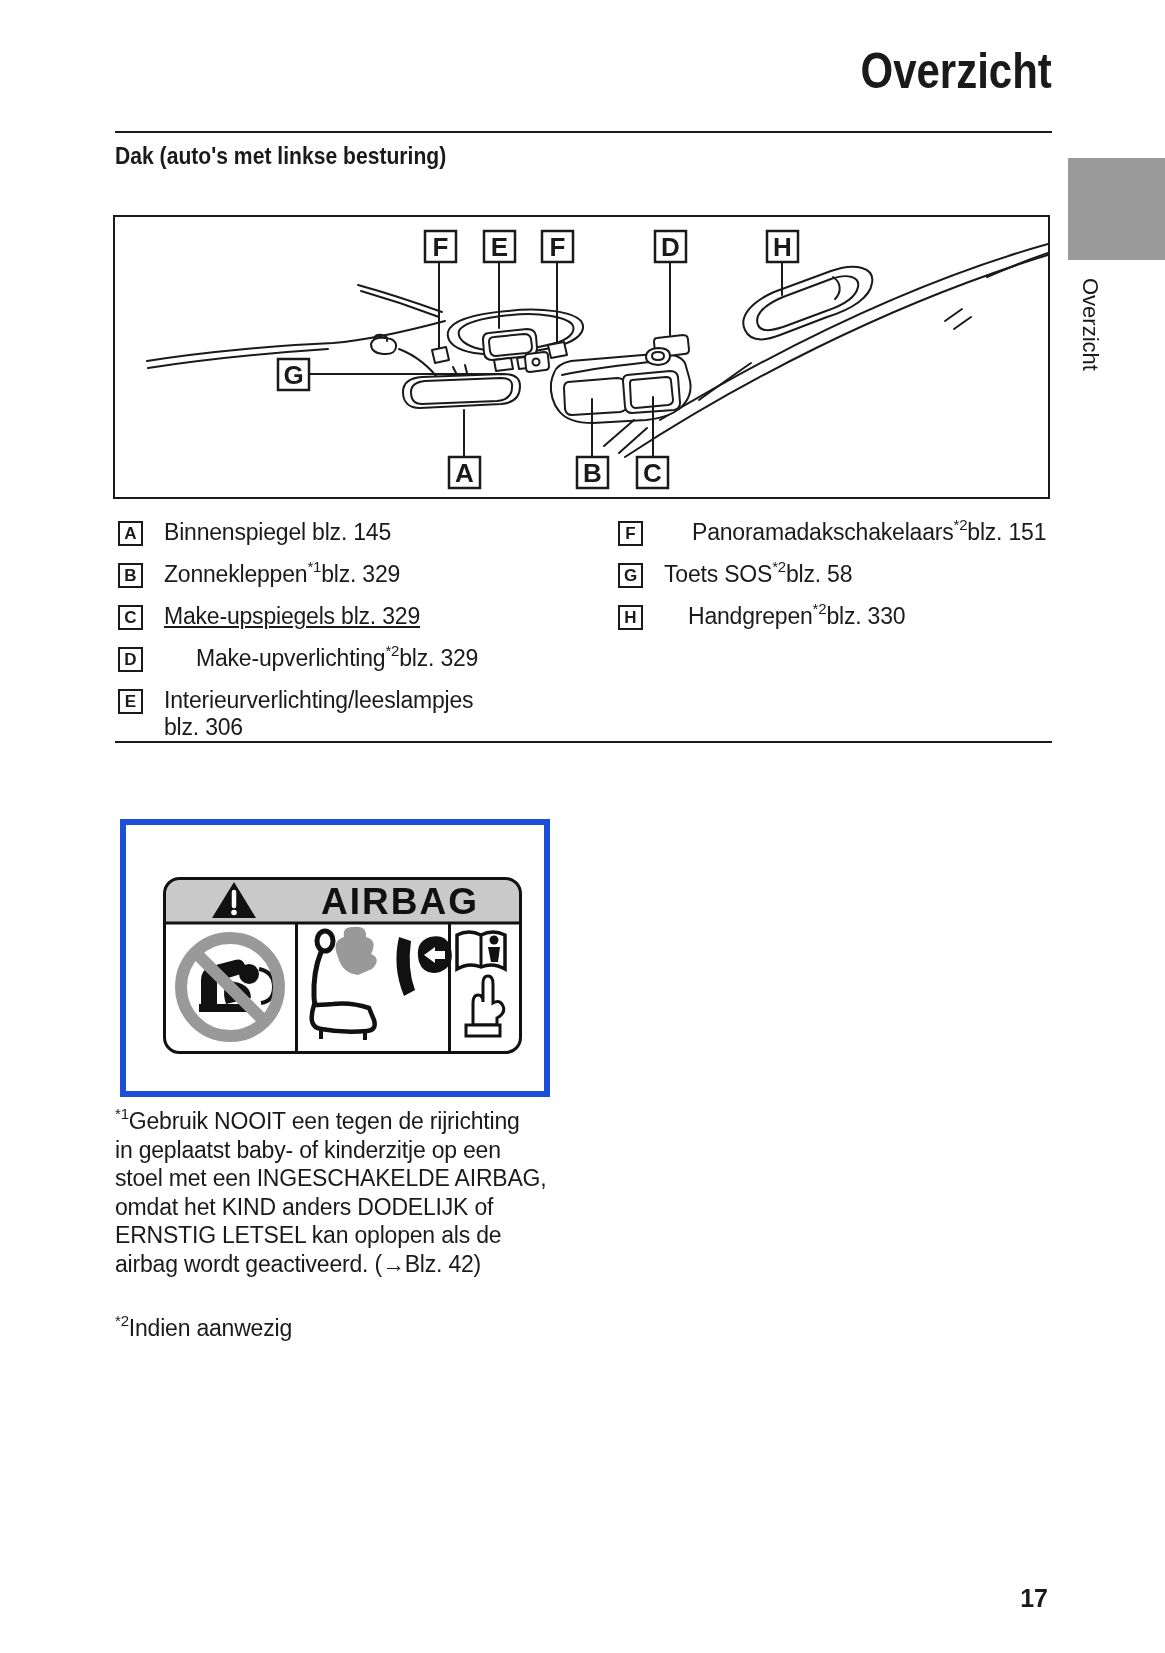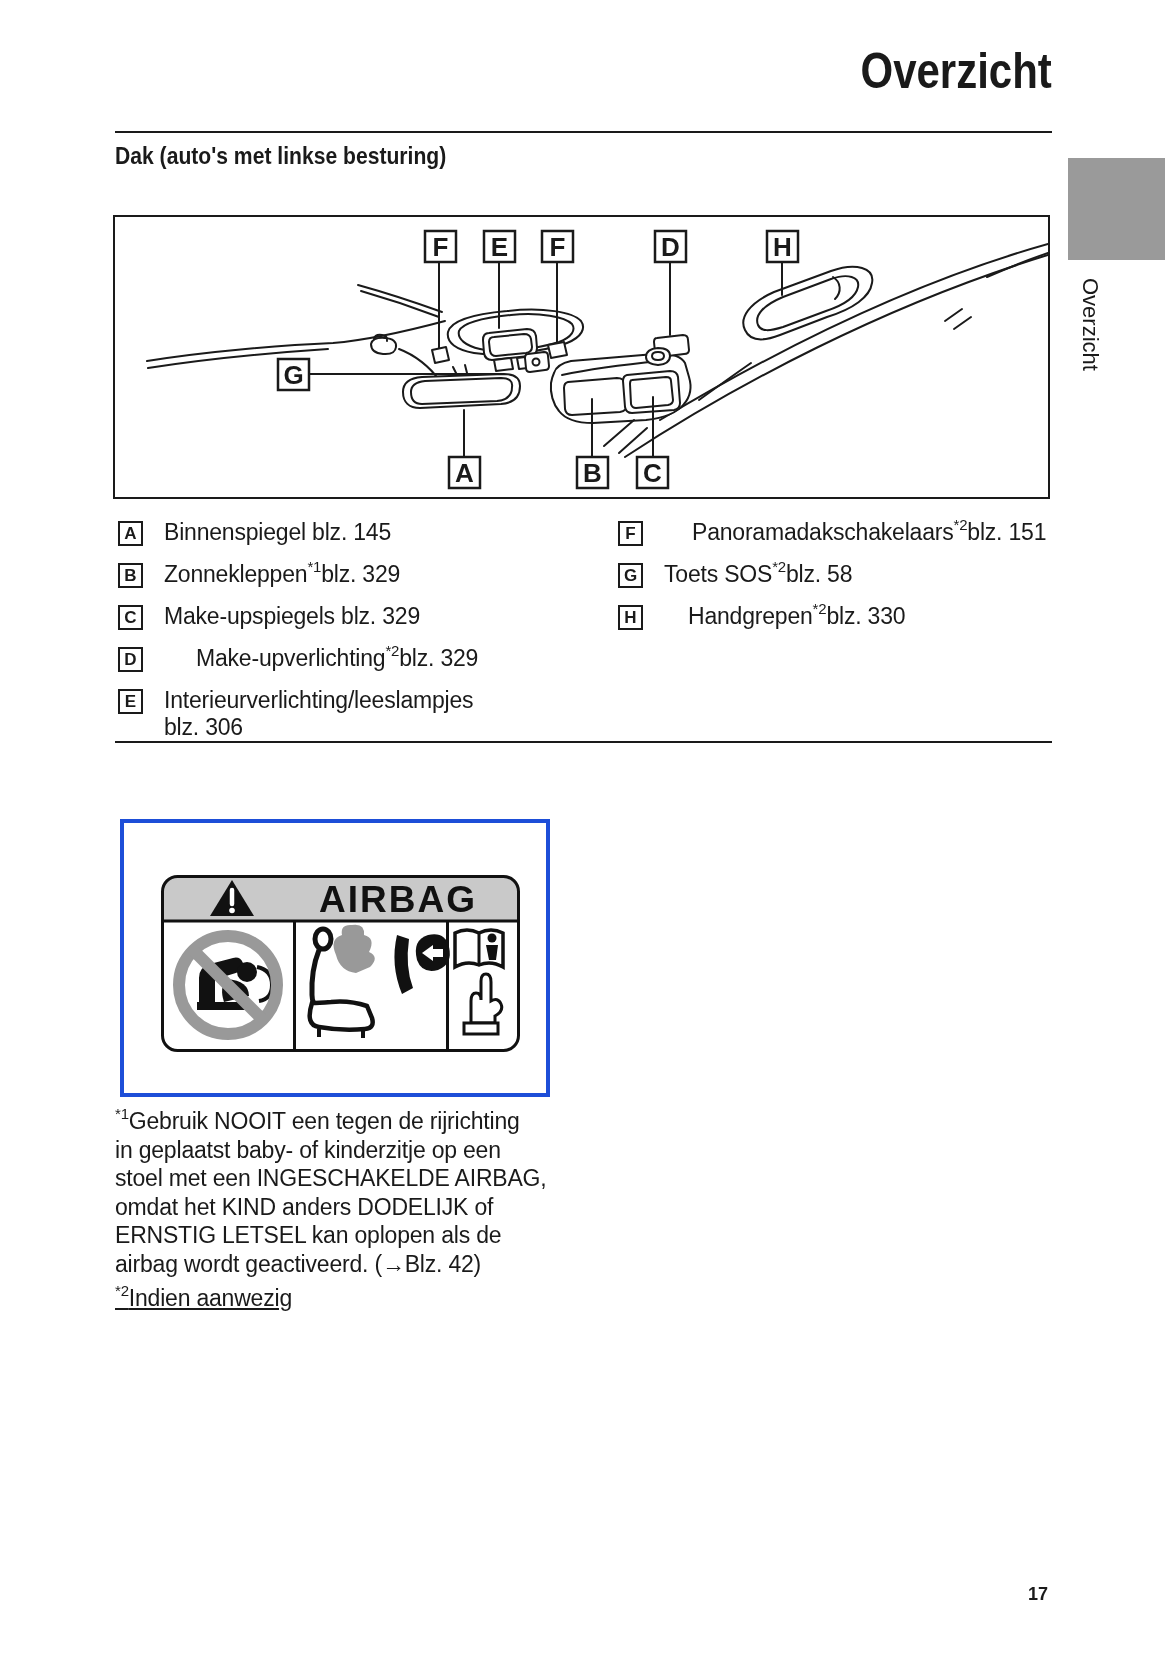--- a/index.html
+++ b/index.html
@@ -13,26 +13,26 @@
   .gray-tab { left:1068px; top:158px; width:97px; height:102px; background:#9a9a9a; }
   .side-label { left:1103px; top:278px; font-size:22px; transform:rotate(90deg); transform-origin:top left; white-space:nowrap; }
   .diagram-box { left:113px; top:215px; width:937px; height:284px; border:2px solid #1a1a1a; }
   .legend-col { display:flex; flex-direction:column; gap:17px; }
   .legend-left { left:118px; top:521px; }
   .legend-right { left:618px; top:521px; }
   .legend-row { display:flex; align-items:flex-start; }
   .lbox { width:25px; height:25px; border:2px solid #1a1a1a; font-size:17px; font-weight:bold; text-align:center; line-height:21px; flex:0 0 25px; }
   .ltext { font-size:23px; line-height:27px; margin-left:21px; margin-top:-2px; white-space:pre-line; letter-spacing:-0.2px; }
   sup.fn { font-size:15px; position:relative; top:-1px; vertical-align:super; line-height:0; }
-  .airbag-outer { left:120px; top:819px; width:430px; height:278px; border:4px solid #1d4ed8; }
+  .airbag-outer { left:120px; top:819px; width:430px; height:278px; border:6px solid #1d4ed8; }
   .footnote { left:115px; font-size:23px; line-height:28.5px; letter-spacing:-0.2px; }
   .fn1 { top:1107px; width:470px; }
-  .fn2 { top:1284px;text-decoration:underline; }
+  .fn2 { top:1314px; }
   .fn-body { white-space:pre-line; }
-  .page-number { top:1584px; right:117px; font-size:18px; font-weight:bold; }
+  .page-number { top:1584px; right:117px; font-size:25px; font-weight:bold; }
 </style>
 </head>
 <body>
 
 <div class="abs page-title">Overzicht</div>
 <div class="abs rule rule1"></div>
 <div class="abs section-heading">Dak (auto's met linkse besturing)</div>
 <div class="abs gray-tab"></div>
 <div class="abs side-label">Overzicht</div>
 
@@ -121,21 +121,21 @@
     <div class="legend-row">
       <div class="lbox">A</div>
       <div class="ltext"><span style="white-space: pre-line;">Binnenspiegel blz. 145</span></div>
     </div>
     <div class="legend-row">
       <div class="lbox">B</div>
       <div class="ltext"><span style="white-space: pre-line; margin-top: 24px;">Zonnekleppen</span><sup class="fn">*1</sup><span>blz. 329</span></div>
     </div>
     <div class="legend-row">
       <div class="lbox">C</div>
-      <div class="ltext"><span style="white-space: pre-line;">Make-upspiegels blz. 329</span></div>
+      <div class="ltext"><span style="white-space: pre-line; text-decoration: underline;">Make-upspiegels blz. 329</span></div>
     </div>
     <div class="legend-row">
       <div class="lbox">D</div>
       <div class="ltext"><span style="white-space: pre-line; margin-left: 32px;">Make-upverlichting</span><sup class="fn">*2</sup><span>blz. 329</span></div>
     </div>
     <div class="legend-row">
       <div class="lbox">E</div>
       <div class="ltext"><span style="white-space: pre-line; text-align: center;">Interieurverlichting/leeslampjes
 blz. 306</span></div>
     </div>

